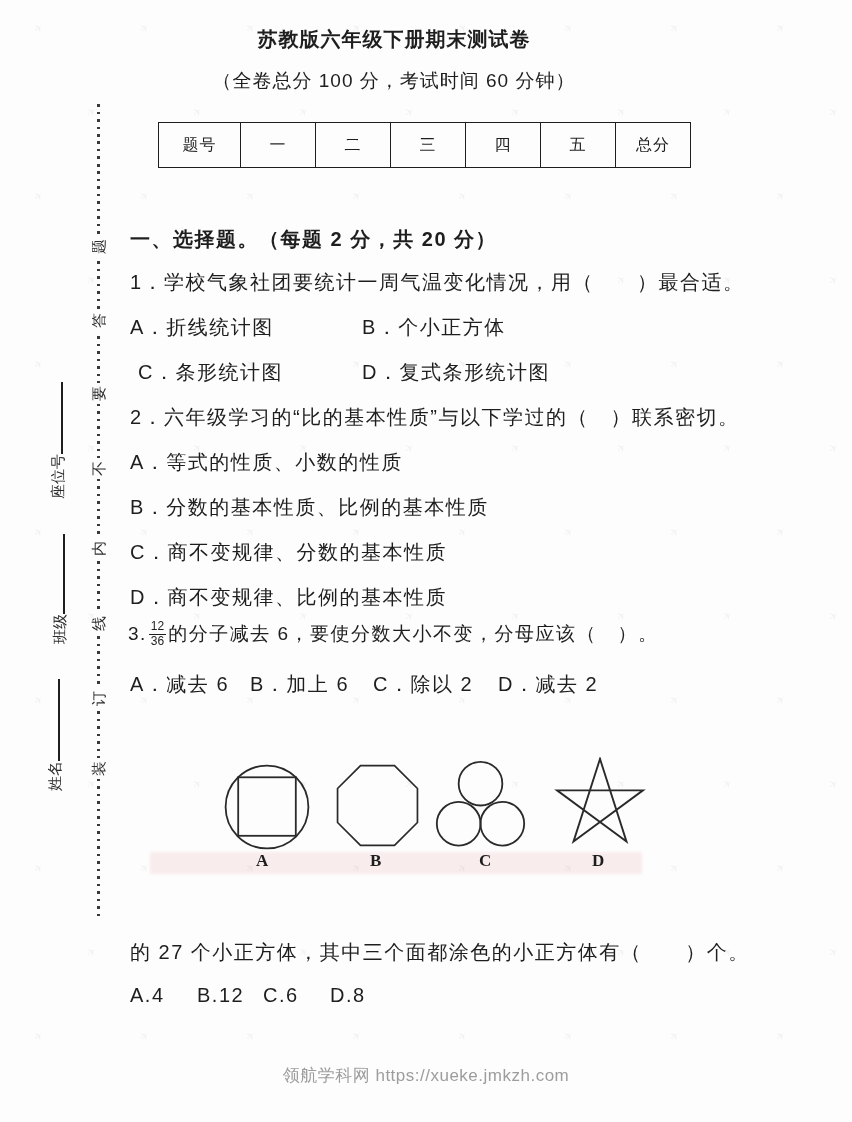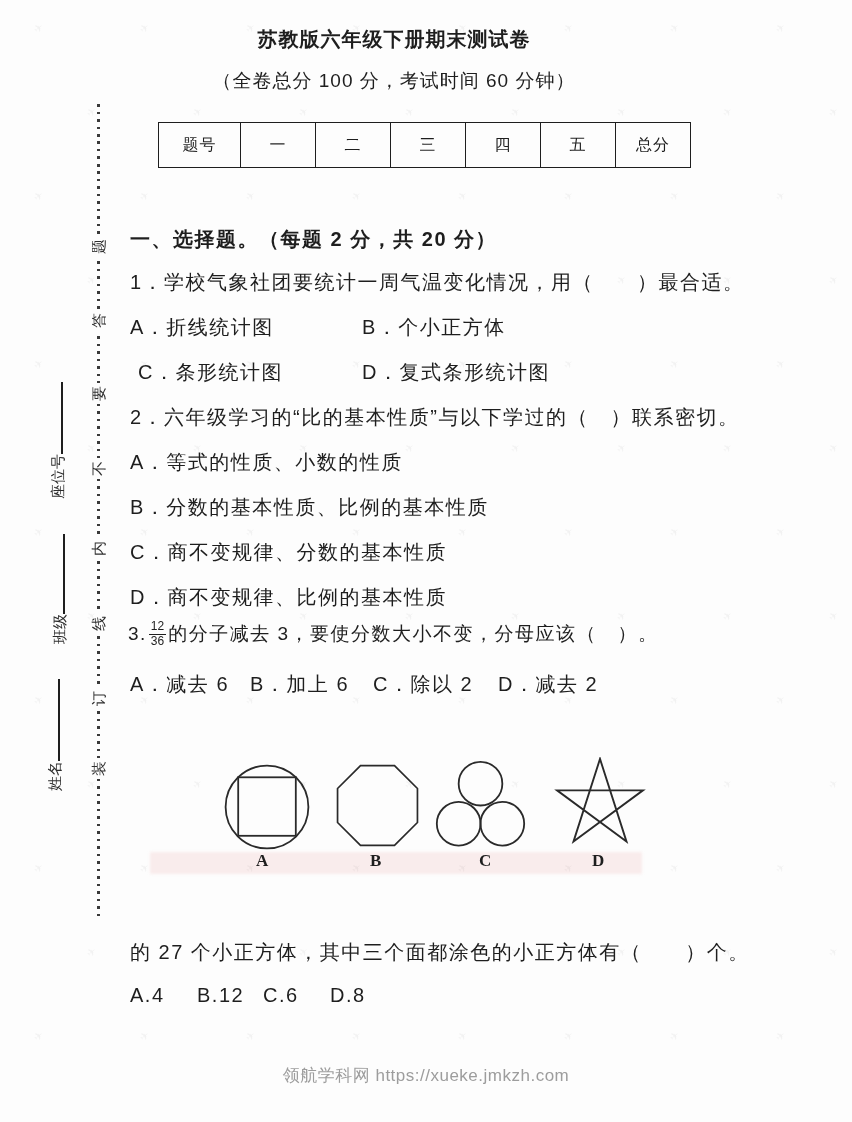--- a/index.html
+++ b/index.html
@@ -114,21 +114,21 @@
   <div class="tline" style="left:130px; top:494px">B．分数的基本性质、比例的基本性质</div>
   <div class="tline" style="left:130px; top:539px">C．商不变规律、分数的基本性质</div>
   <div class="tline" style="left:130px; top:584px">D．商不变规律、比例的基本性质</div>
 
   <div class="q3row">
     <span>3.</span>
     <span class="frac">
       <span class="num">12</span>
       <span class="den">36</span>
     </span>
-    <span>的分子减去 3，要使分数大小不变，分母应该（　）。</span>
+    <span>的分子减去 6，要使分数大小不变，分母应该（　）。</span>
   </div>
   <div class="tline" style="left:130px; top:671px">A．减去 6</div>
   <div class="tline" style="left:250px; top:671px">B．加上 6</div>
   <div class="tline" style="left:373px; top:671px">C．除以 2</div>
   <div class="tline" style="left:498px; top:671px">D．减去 2</div>
 
 
   <div class="pink-band"></div>
 
   <div class="shape" style="left:222px; top:761px">

